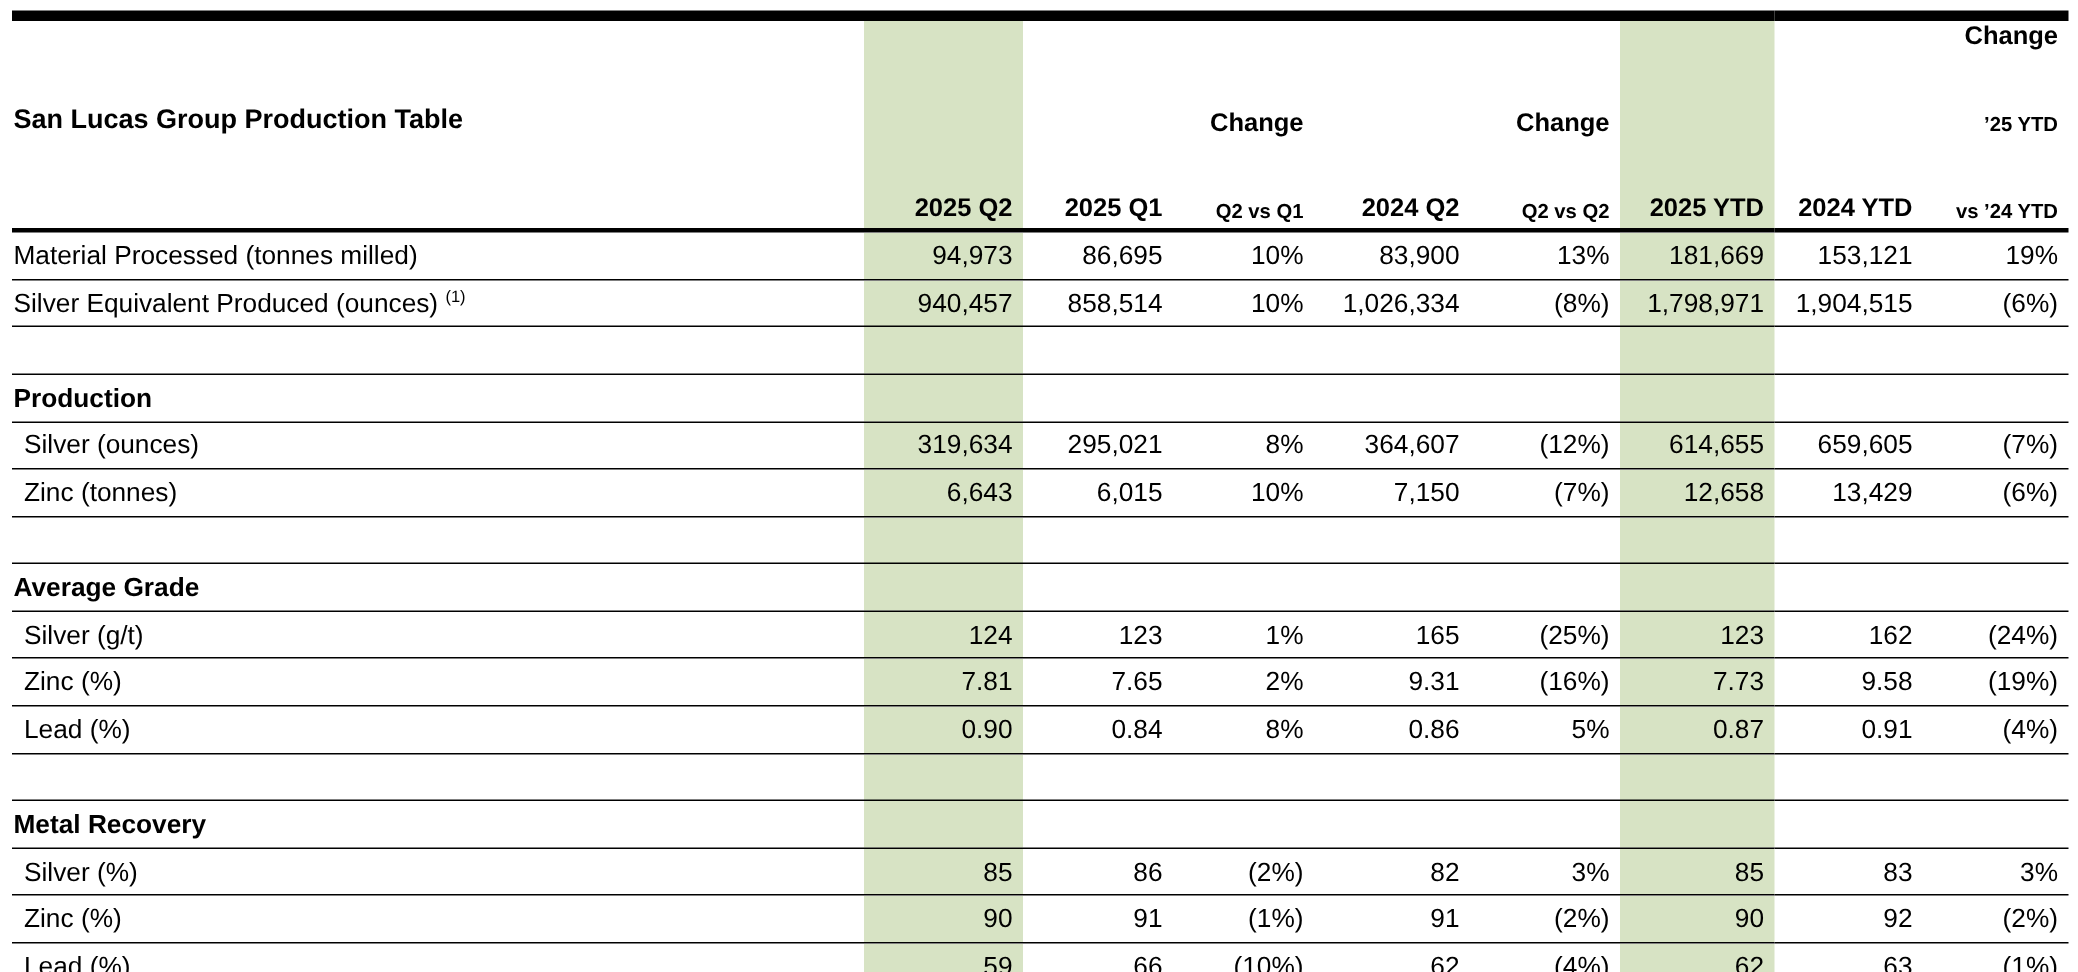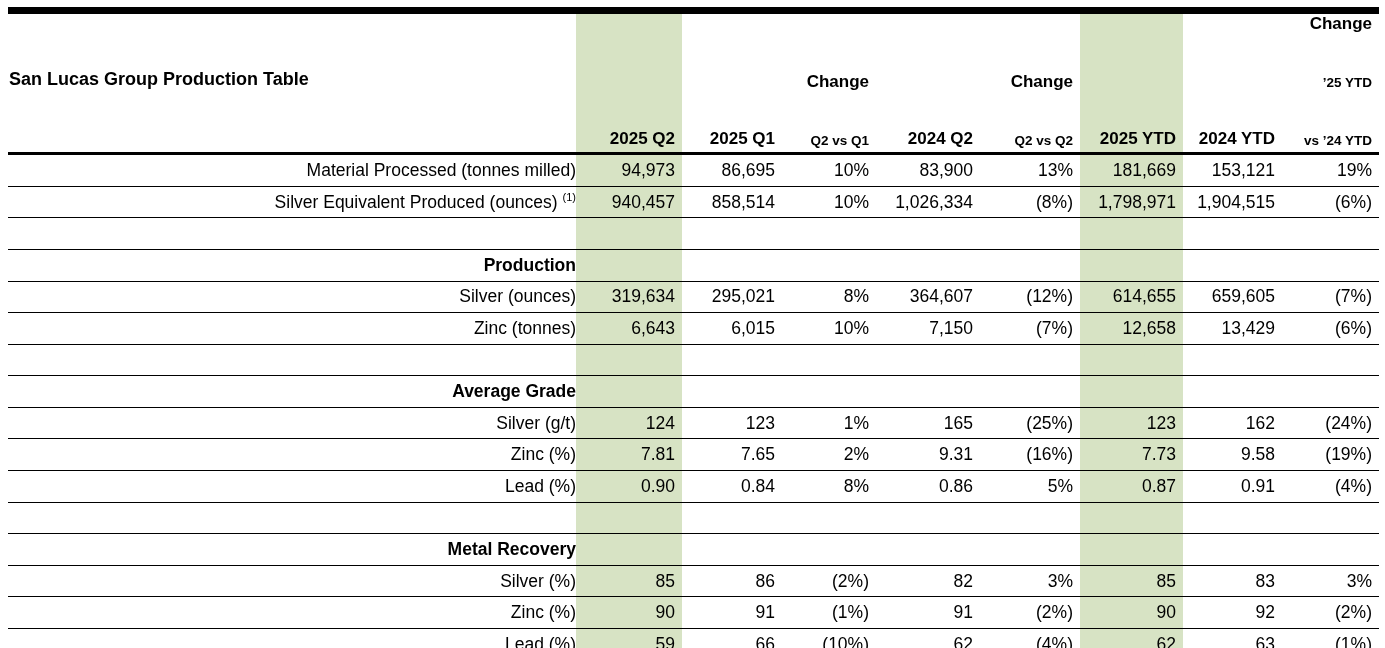--- a/index.html
+++ b/index.html
@@ -19,21 +19,21 @@
   th.title-cell{
     text-align:left;vertical-align:middle;font-size:18px;
     padding:0 0 8px 1px;white-space:nowrap;
   }
   .h-main{font-size:17px;line-height:1.18;white-space:nowrap;}
   .h-sub{font-size:13.5px;line-height:1.3;white-space:nowrap;margin-top:40px;}
   tbody td{
     height:30.6px;border-bottom:1.5px solid #000;font-size:17.5px;
     vertical-align:middle;padding:0;white-space:nowrap;overflow:hidden;
   }
-  td.label{text-align:right;padding-left:1px;}
+  td.label{text-align:left;padding-left:1px;}
   td.label.ind{padding-left:8px;margin-top:28px;}
   tr.section-row td.label{font-weight:bold;}
   td.num{text-align:right;padding-right:7px;}
   .hl{background:#d7e3c4;}
   sup.fn{font-size:11px;vertical-align:super;line-height:0;}
 </style>
 </head>
 <body>
 
 <div class="page">

